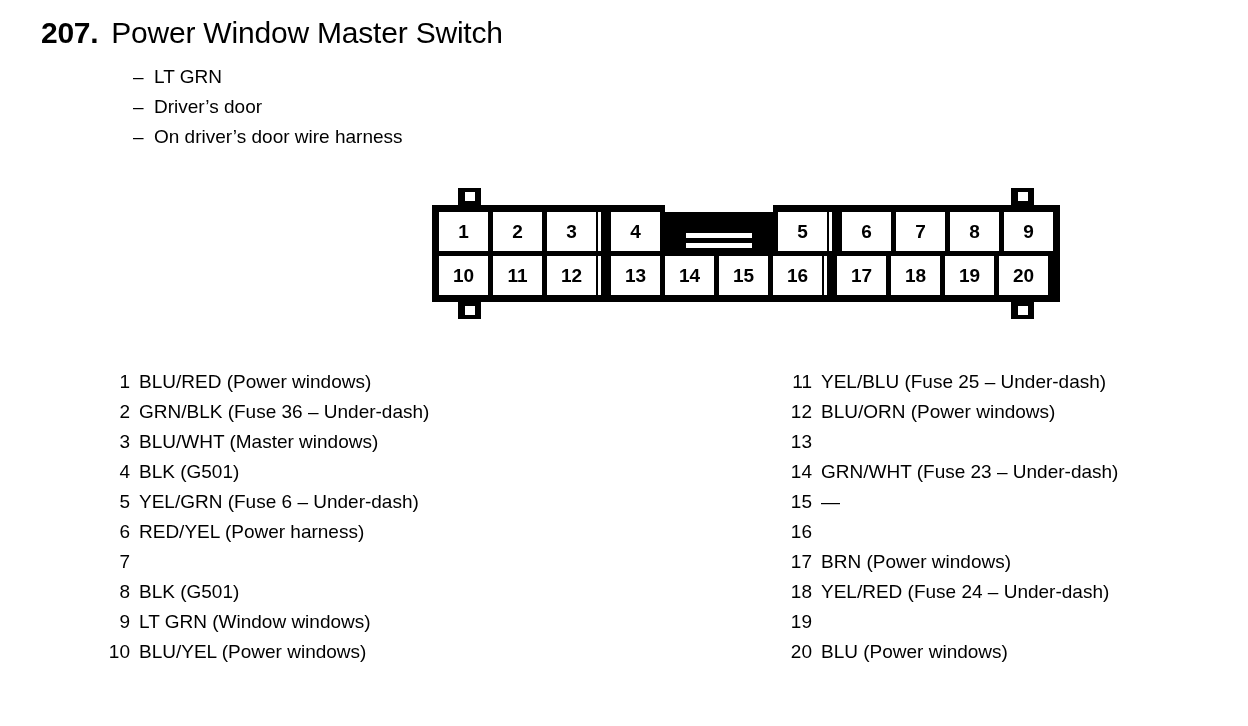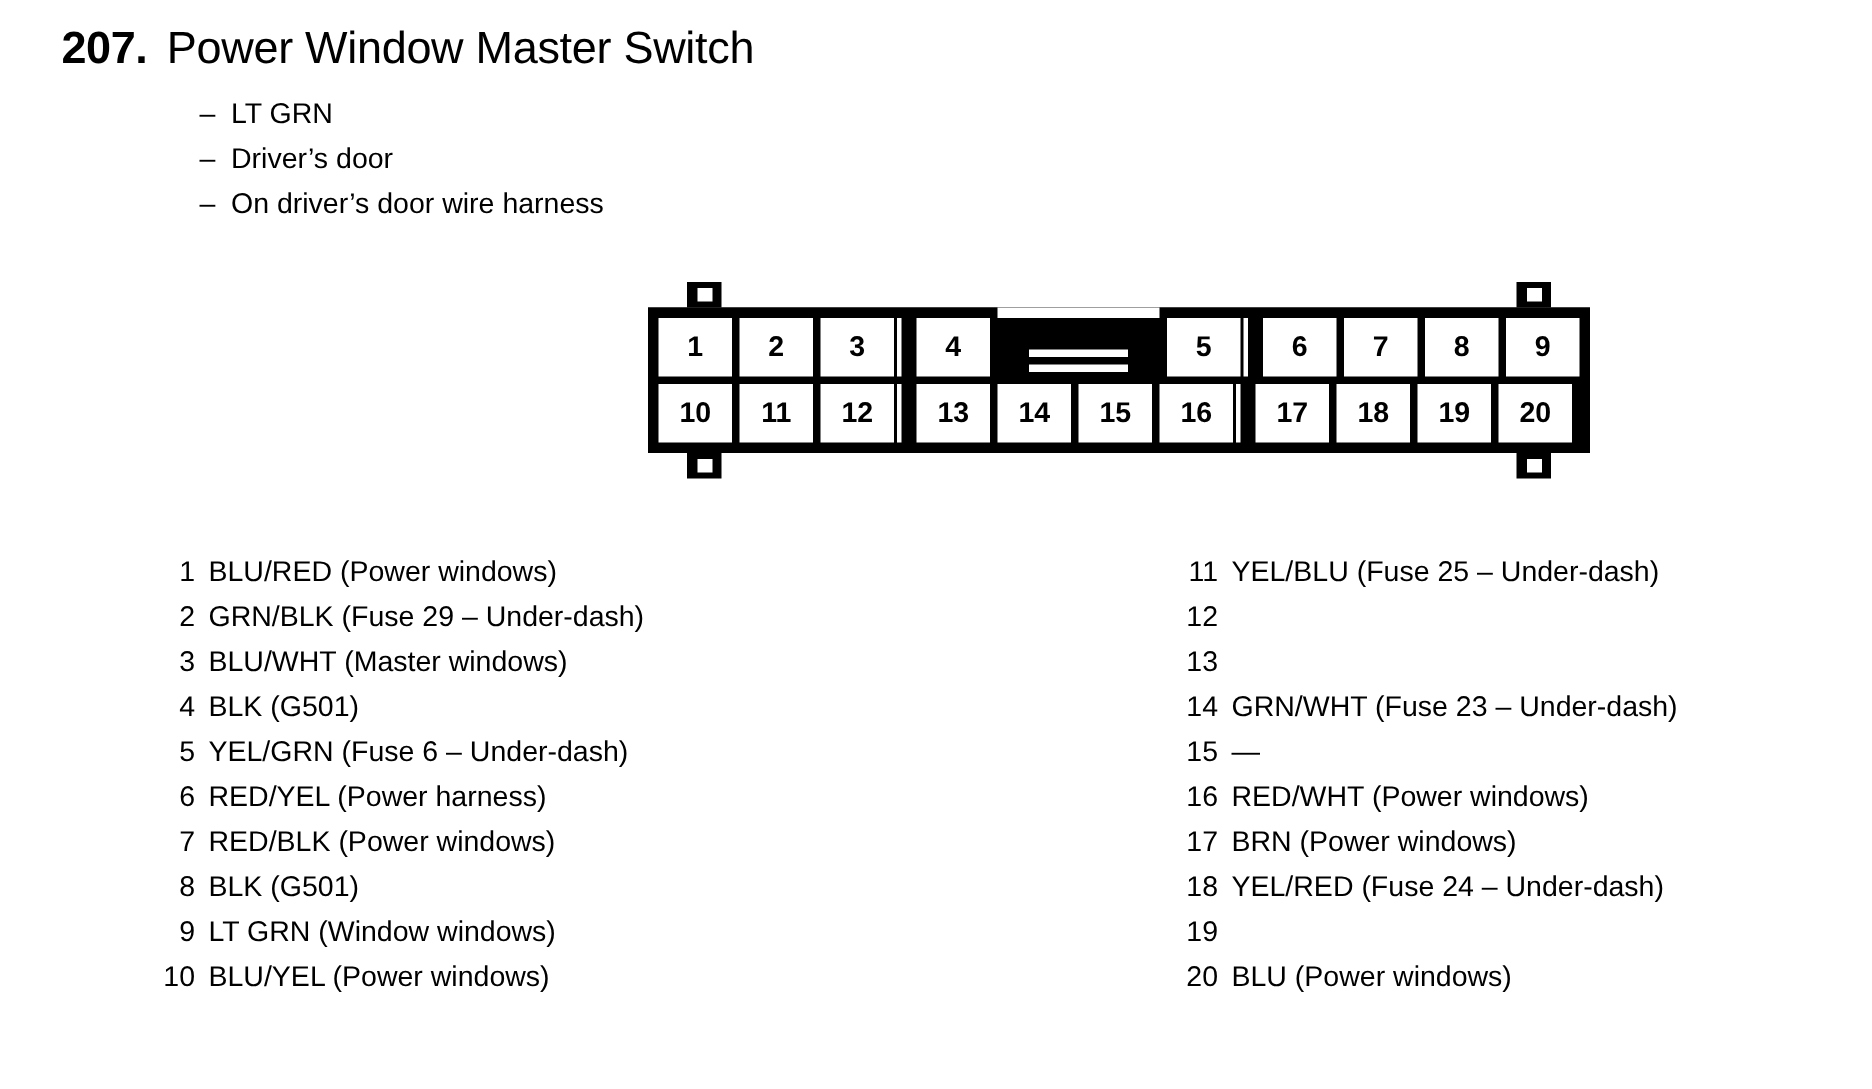--- a/index.html
+++ b/index.html
@@ -263,41 +263,40 @@
   </div>
 </div>
 
 <div class="pin-list" id="pin-list-left">
     <div class="pin-row">
       <span class="pin-num">1</span>
       <span class="pin-desc">BLU/RED (Power windows)</span>
     </div>
     <div class="pin-row">
       <span class="pin-num">2</span>
-      <span class="pin-desc">GRN/BLK (Fuse 29 – Under-dash)</span>
+      <span class="pin-desc">GRN/BLK (Fuse 36 – Under-dash)</span>
     </div>
     <div class="pin-row">
       <span class="pin-num">3</span>
       <span class="pin-desc">BLU/WHT (Master windows)</span>
     </div>
     <div class="pin-row">
       <span class="pin-num">4</span>
       <span class="pin-desc">BLK (G501)</span>
     </div>
     <div class="pin-row">
       <span class="pin-num">5</span>
       <span class="pin-desc">YEL/GRN (Fuse 6 – Under-dash)</span>
     </div>
     <div class="pin-row">
       <span class="pin-num">6</span>
       <span class="pin-desc">RED/YEL (Power harness)</span>
     </div>
     <div class="pin-row">
       <span class="pin-num">7</span>
-      <span class="pin-desc">RED/BLK (Power windows)</span>
     </div>
     <div class="pin-row">
       <span class="pin-num">8</span>
       <span class="pin-desc">BLK (G501)</span>
     </div>
     <div class="pin-row">
       <span class="pin-num">9</span>
       <span class="pin-desc">LT GRN (Window windows)</span>
     </div>
     <div class="pin-row">
@@ -305,35 +304,35 @@
       <span class="pin-desc">BLU/YEL (Power windows)</span>
     </div>
   </div>
 <div class="pin-list" id="pin-list-right">
     <div class="pin-row">
       <span class="pin-num">11</span>
       <span class="pin-desc">YEL/BLU (Fuse 25 – Under-dash)</span>
     </div>
     <div class="pin-row">
       <span class="pin-num">12</span>
+      <span class="pin-desc">BLU/ORN (Power windows)</span>
     </div>
     <div class="pin-row">
       <span class="pin-num">13</span>
     </div>
     <div class="pin-row">
       <span class="pin-num">14</span>
       <span class="pin-desc">GRN/WHT (Fuse 23 – Under-dash)</span>
     </div>
     <div class="pin-row">
       <span class="pin-num">15</span>
       <span class="pin-desc">—</span>
     </div>
     <div class="pin-row">
       <span class="pin-num">16</span>
-      <span class="pin-desc">RED/WHT (Power windows)</span>
     </div>
     <div class="pin-row">
       <span class="pin-num">17</span>
       <span class="pin-desc">BRN (Power windows)</span>
     </div>
     <div class="pin-row">
       <span class="pin-num">18</span>
       <span class="pin-desc">YEL/RED (Fuse 24 – Under-dash)</span>
     </div>
     <div class="pin-row">

